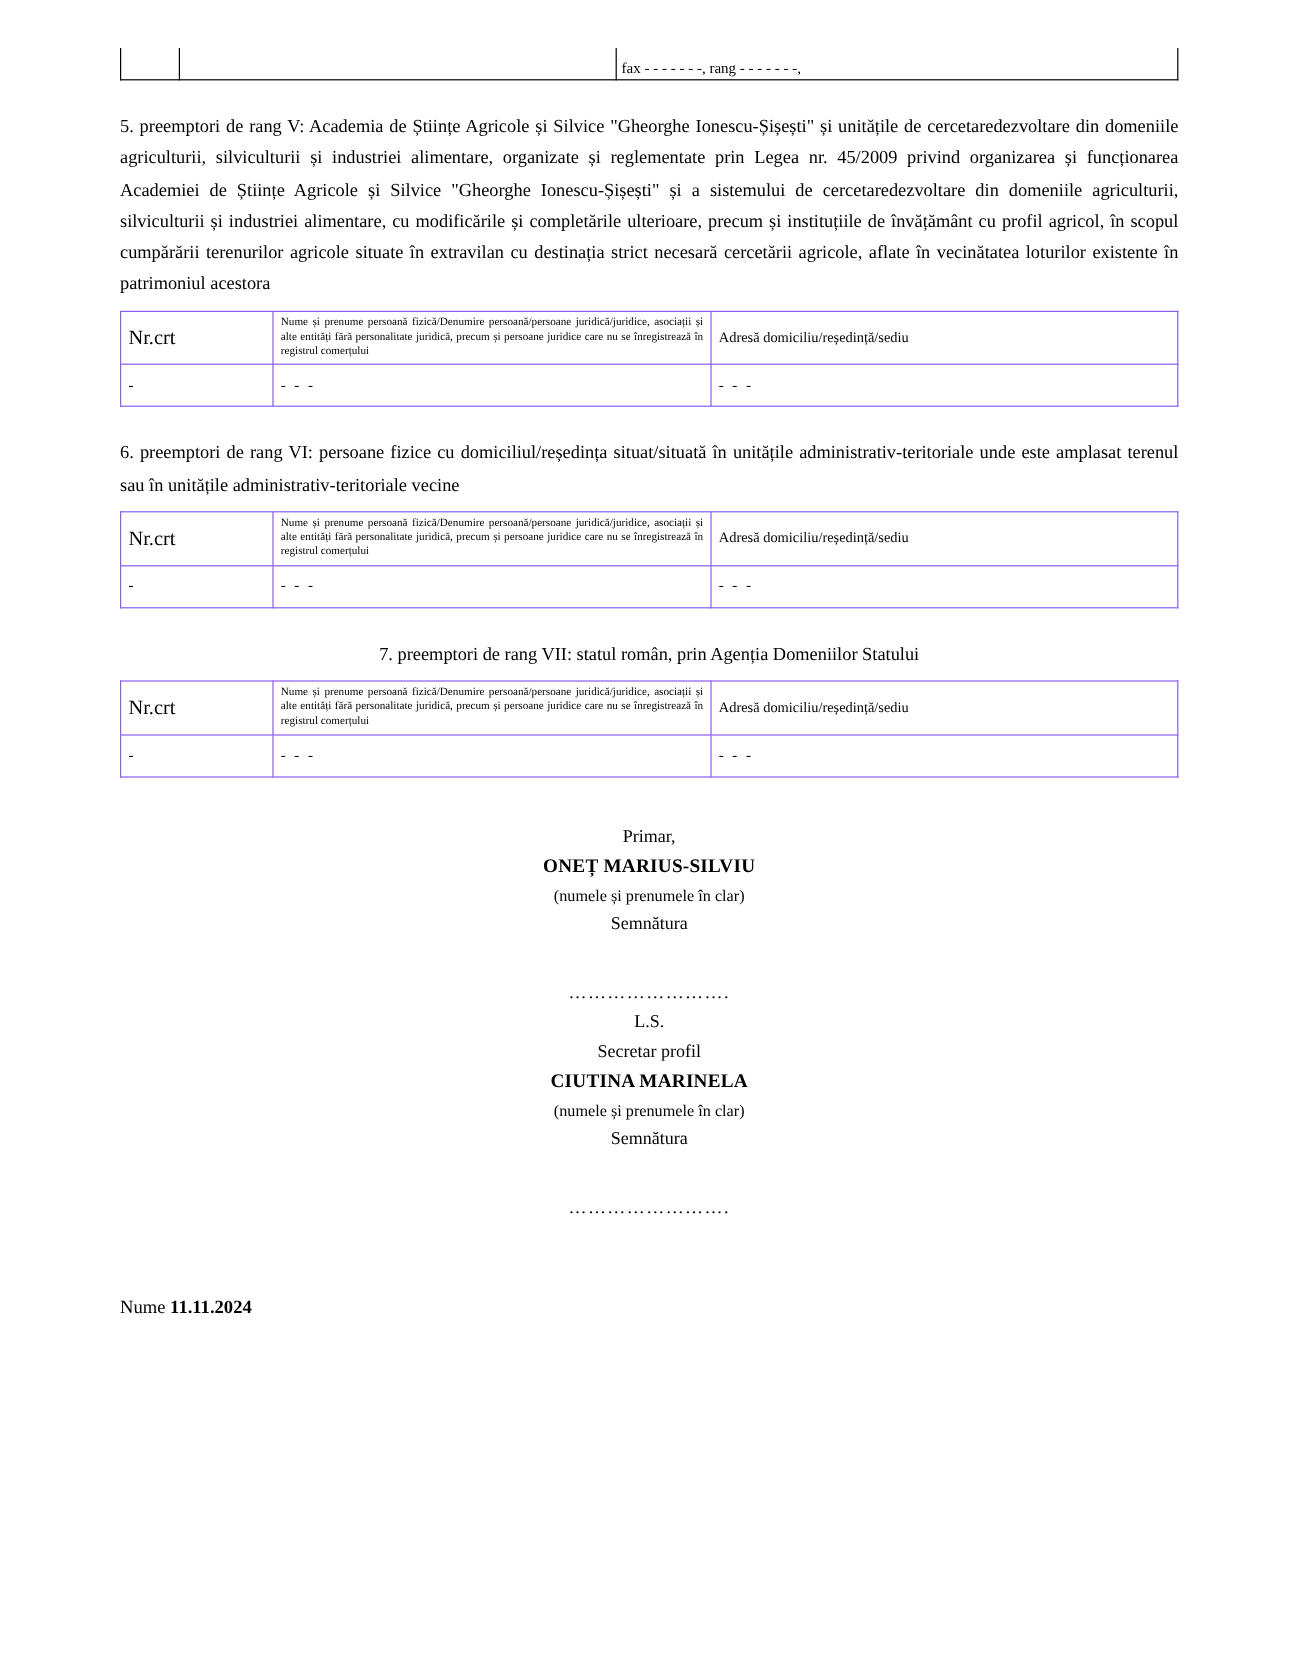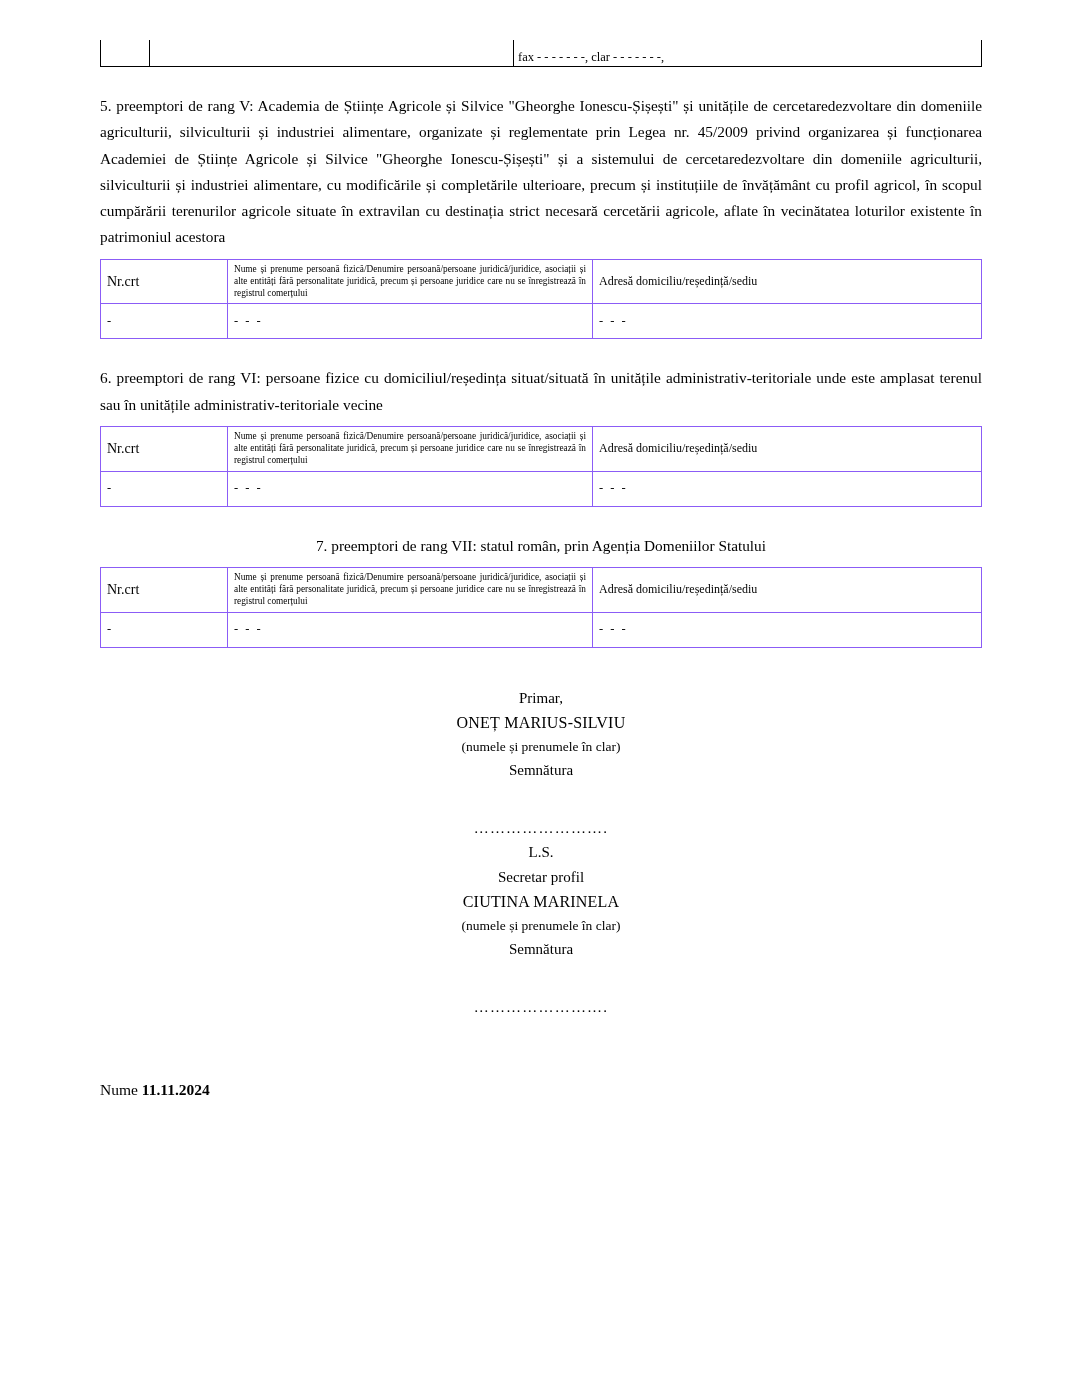--- a/index.html
+++ b/index.html
@@ -61,21 +61,21 @@
     width: 100%;
     border-collapse: collapse;
     table-layout: fixed;
     margin: 4px 0 26px 0;
   }
   table.grid td {
     border: 1px solid #8b5cf6;
     vertical-align: middle;
     padding: 4px 6px;
   }
-  td.col-nr { width: 114px; font-size: 14px; }
+  td.col-nr { width: 114px; font-size: 17px; }
   td.col-nume { width: 352px; }
   td.col-adr { font-size: 12px; }
   .hdr-small {
     font-size: 9.3px;
     line-height: 1.28;
     text-align: justify;
     text-justify: inter-word;
     font-family: "Liberation Serif", serif;
   }
   .hdr-mid {
@@ -89,21 +89,21 @@
   .dashes { letter-spacing: 2px; }
 
   
   .sig-block {
     margin-top: 38px;
     text-align: center;
     font-size: 15px;
     line-height: 1.62;
   }
   .sig-block .bold {
-    font-weight: normal;
+    font-weight: bold;
     font-size: 16px;
     letter-spacing: 0.2px;
   }
   .sig-block .small {
     font-size: 13.5px;
   }
   .dots {
     letter-spacing: 1.2px;
     font-size: 15px;
   }
@@ -118,21 +118,21 @@
 </head>
 <body>
 
 <div class="page">
 
   <table class="header-table">
     <tbody>
         <tr>
       <td class="c1"></td>
       <td class="c2"></td>
-      <td class="c3">fax - - - - - - -, clar - - - - - - -,</td>
+      <td class="c3">fax - - - - - - -, rang - - - - - - -,</td>
     </tr>
   </tbody>
     </table>
 
   <p class="para">5. preemptori de rang V: Academia de Științe Agricole și Silvice "Gheorghe Ionescu-Șișești" și unitățile de cercetaredezvoltare din domeniile agriculturii, silviculturii și industriei alimentare, organizate și reglementate prin Legea nr. 45/2009 privind organizarea și funcționarea Academiei de Științe Agricole și Silvice "Gheorghe Ionescu-Șișești" și a sistemului de cercetaredezvoltare din domeniile agriculturii, silviculturii și industriei alimentare, cu modificările și completările ulterioare, precum și instituțiile de învățământ cu profil agricol, în scopul cumpărării terenurilor agricole situate în extravilan cu destinația strict necesară cercetării agricole, aflate în vecinătatea loturilor existente în patrimoniul acestora</p>
   <table class="grid">
     <tbody>
         <tr>
       <td class="col-nr">Nr.crt</td>
       <td class="col-nume hdr-small">Nume și prenume persoană fizică/Denumire persoană/persoane juridică/juridice, asociații și alte entități fără personalitate juridică, precum și persoane juridice care nu se înregistrează în registrul comerțului</td>

